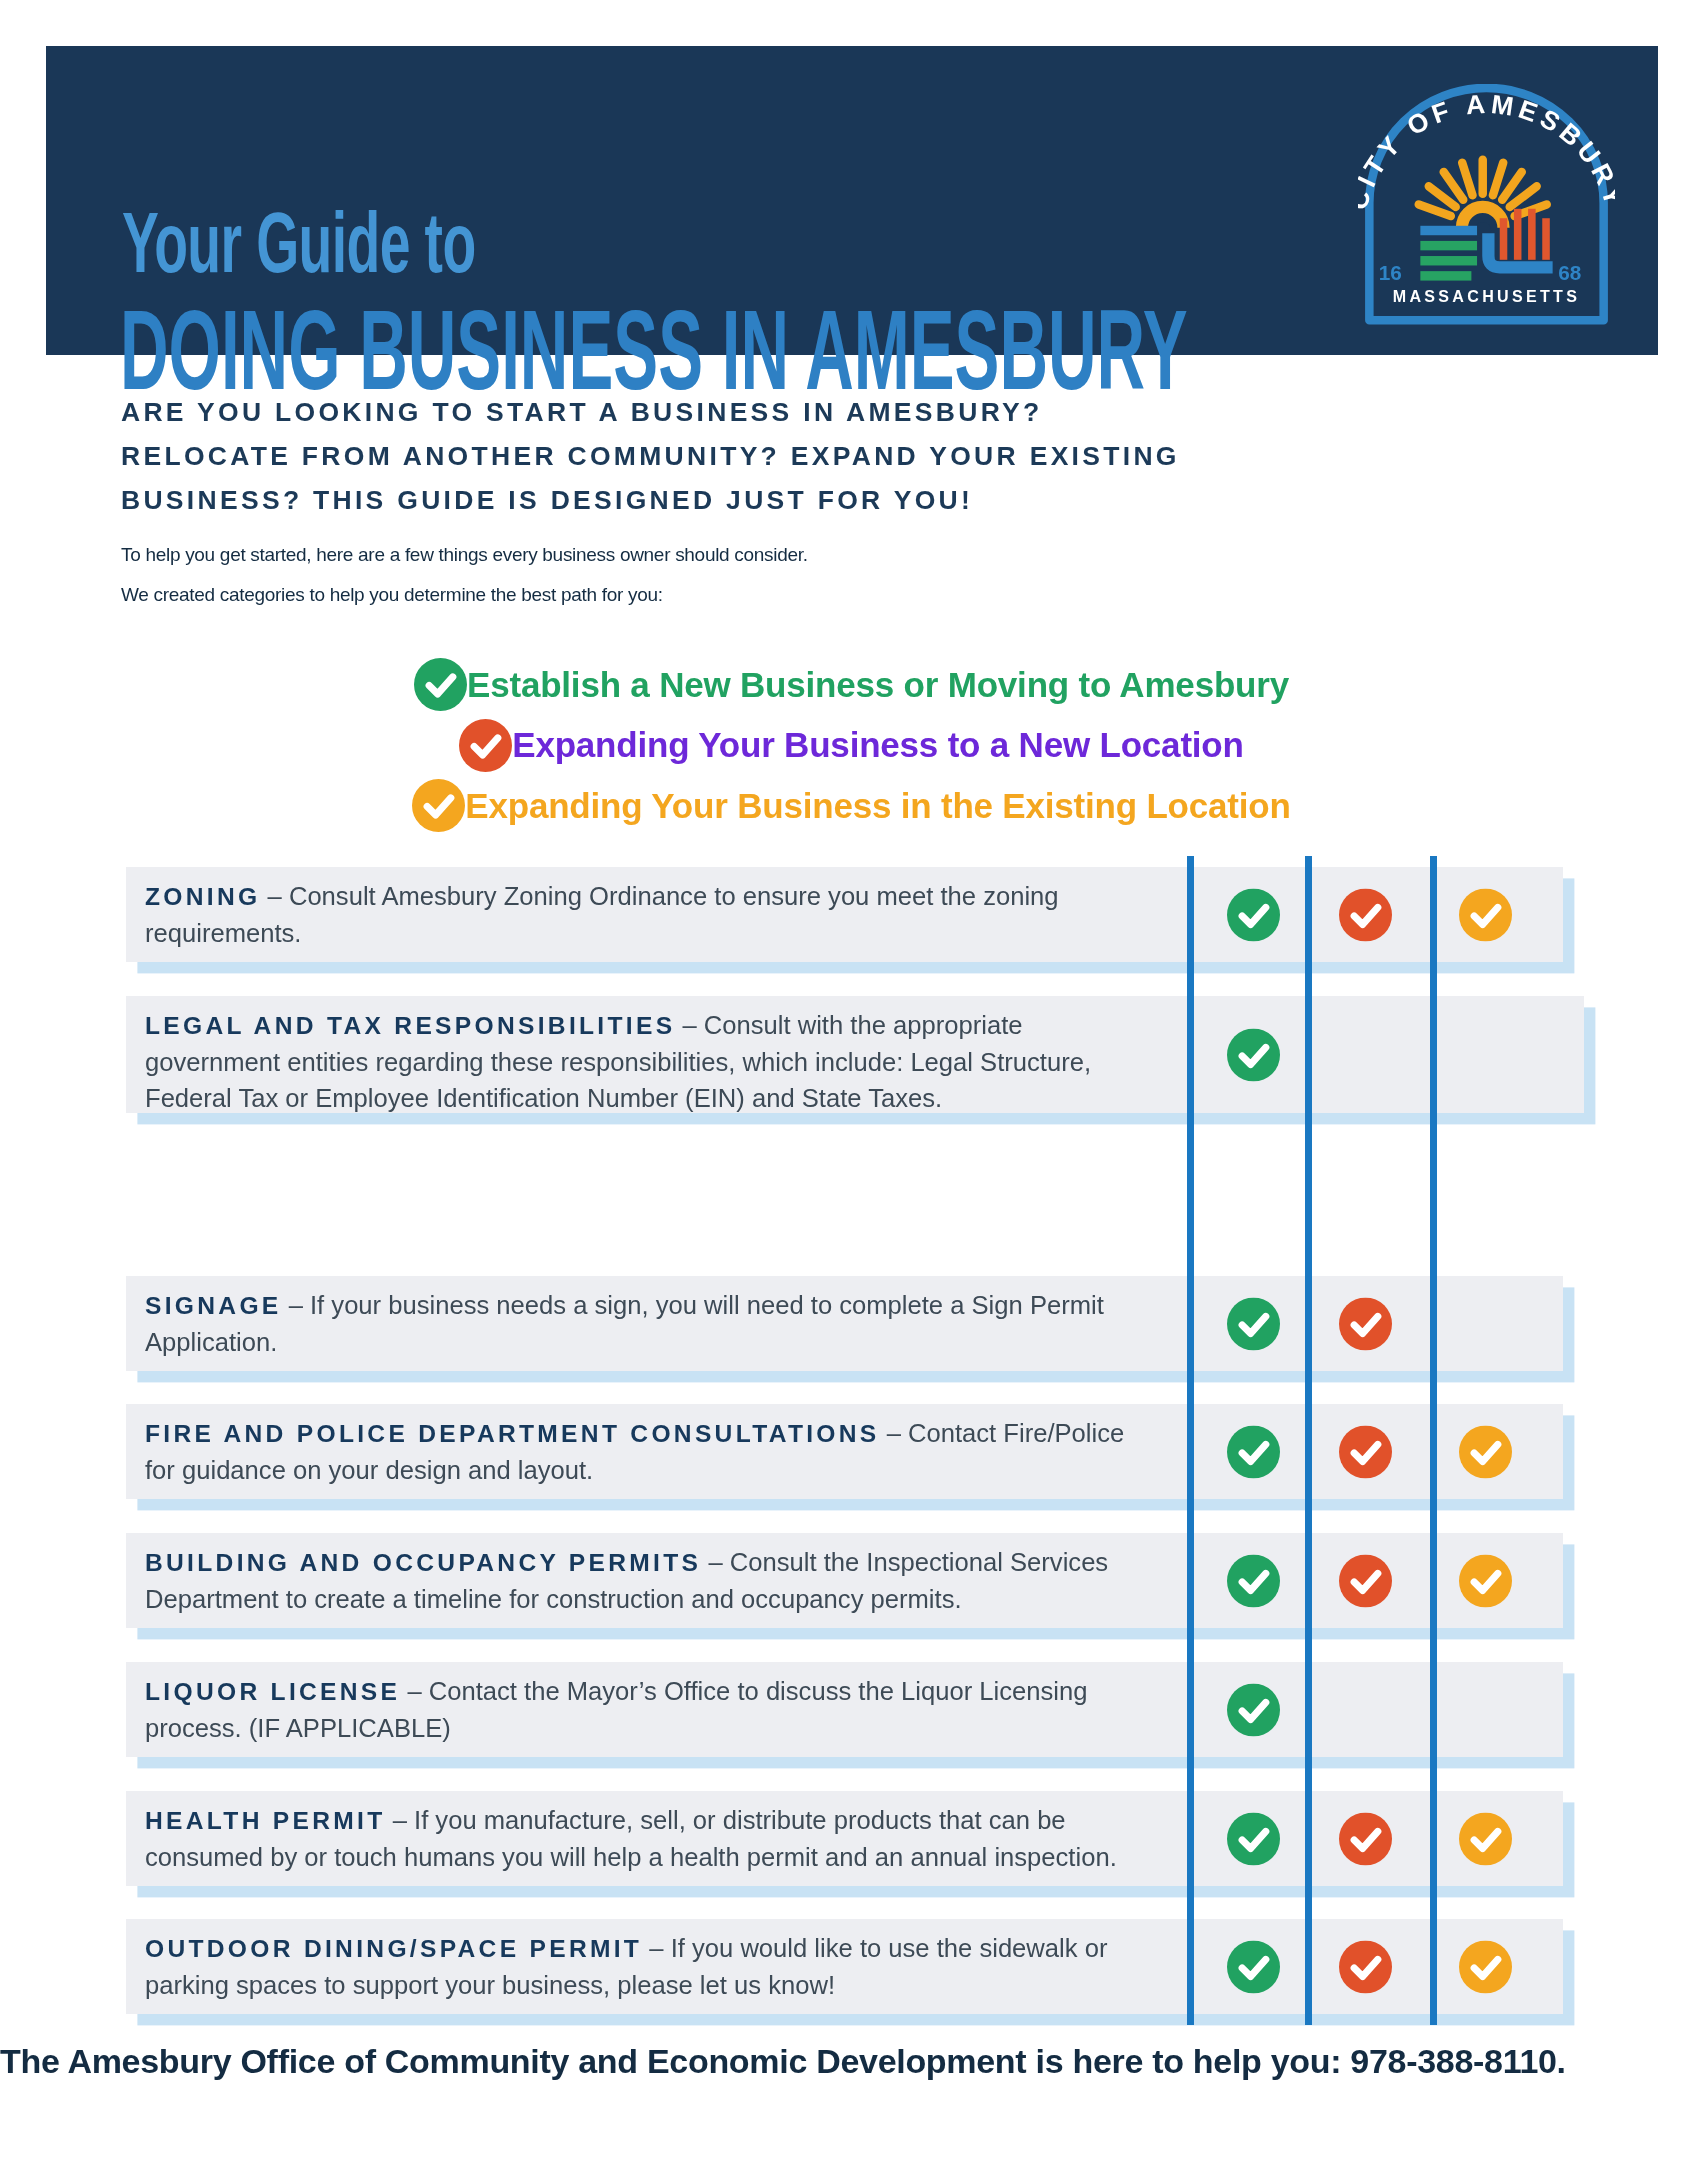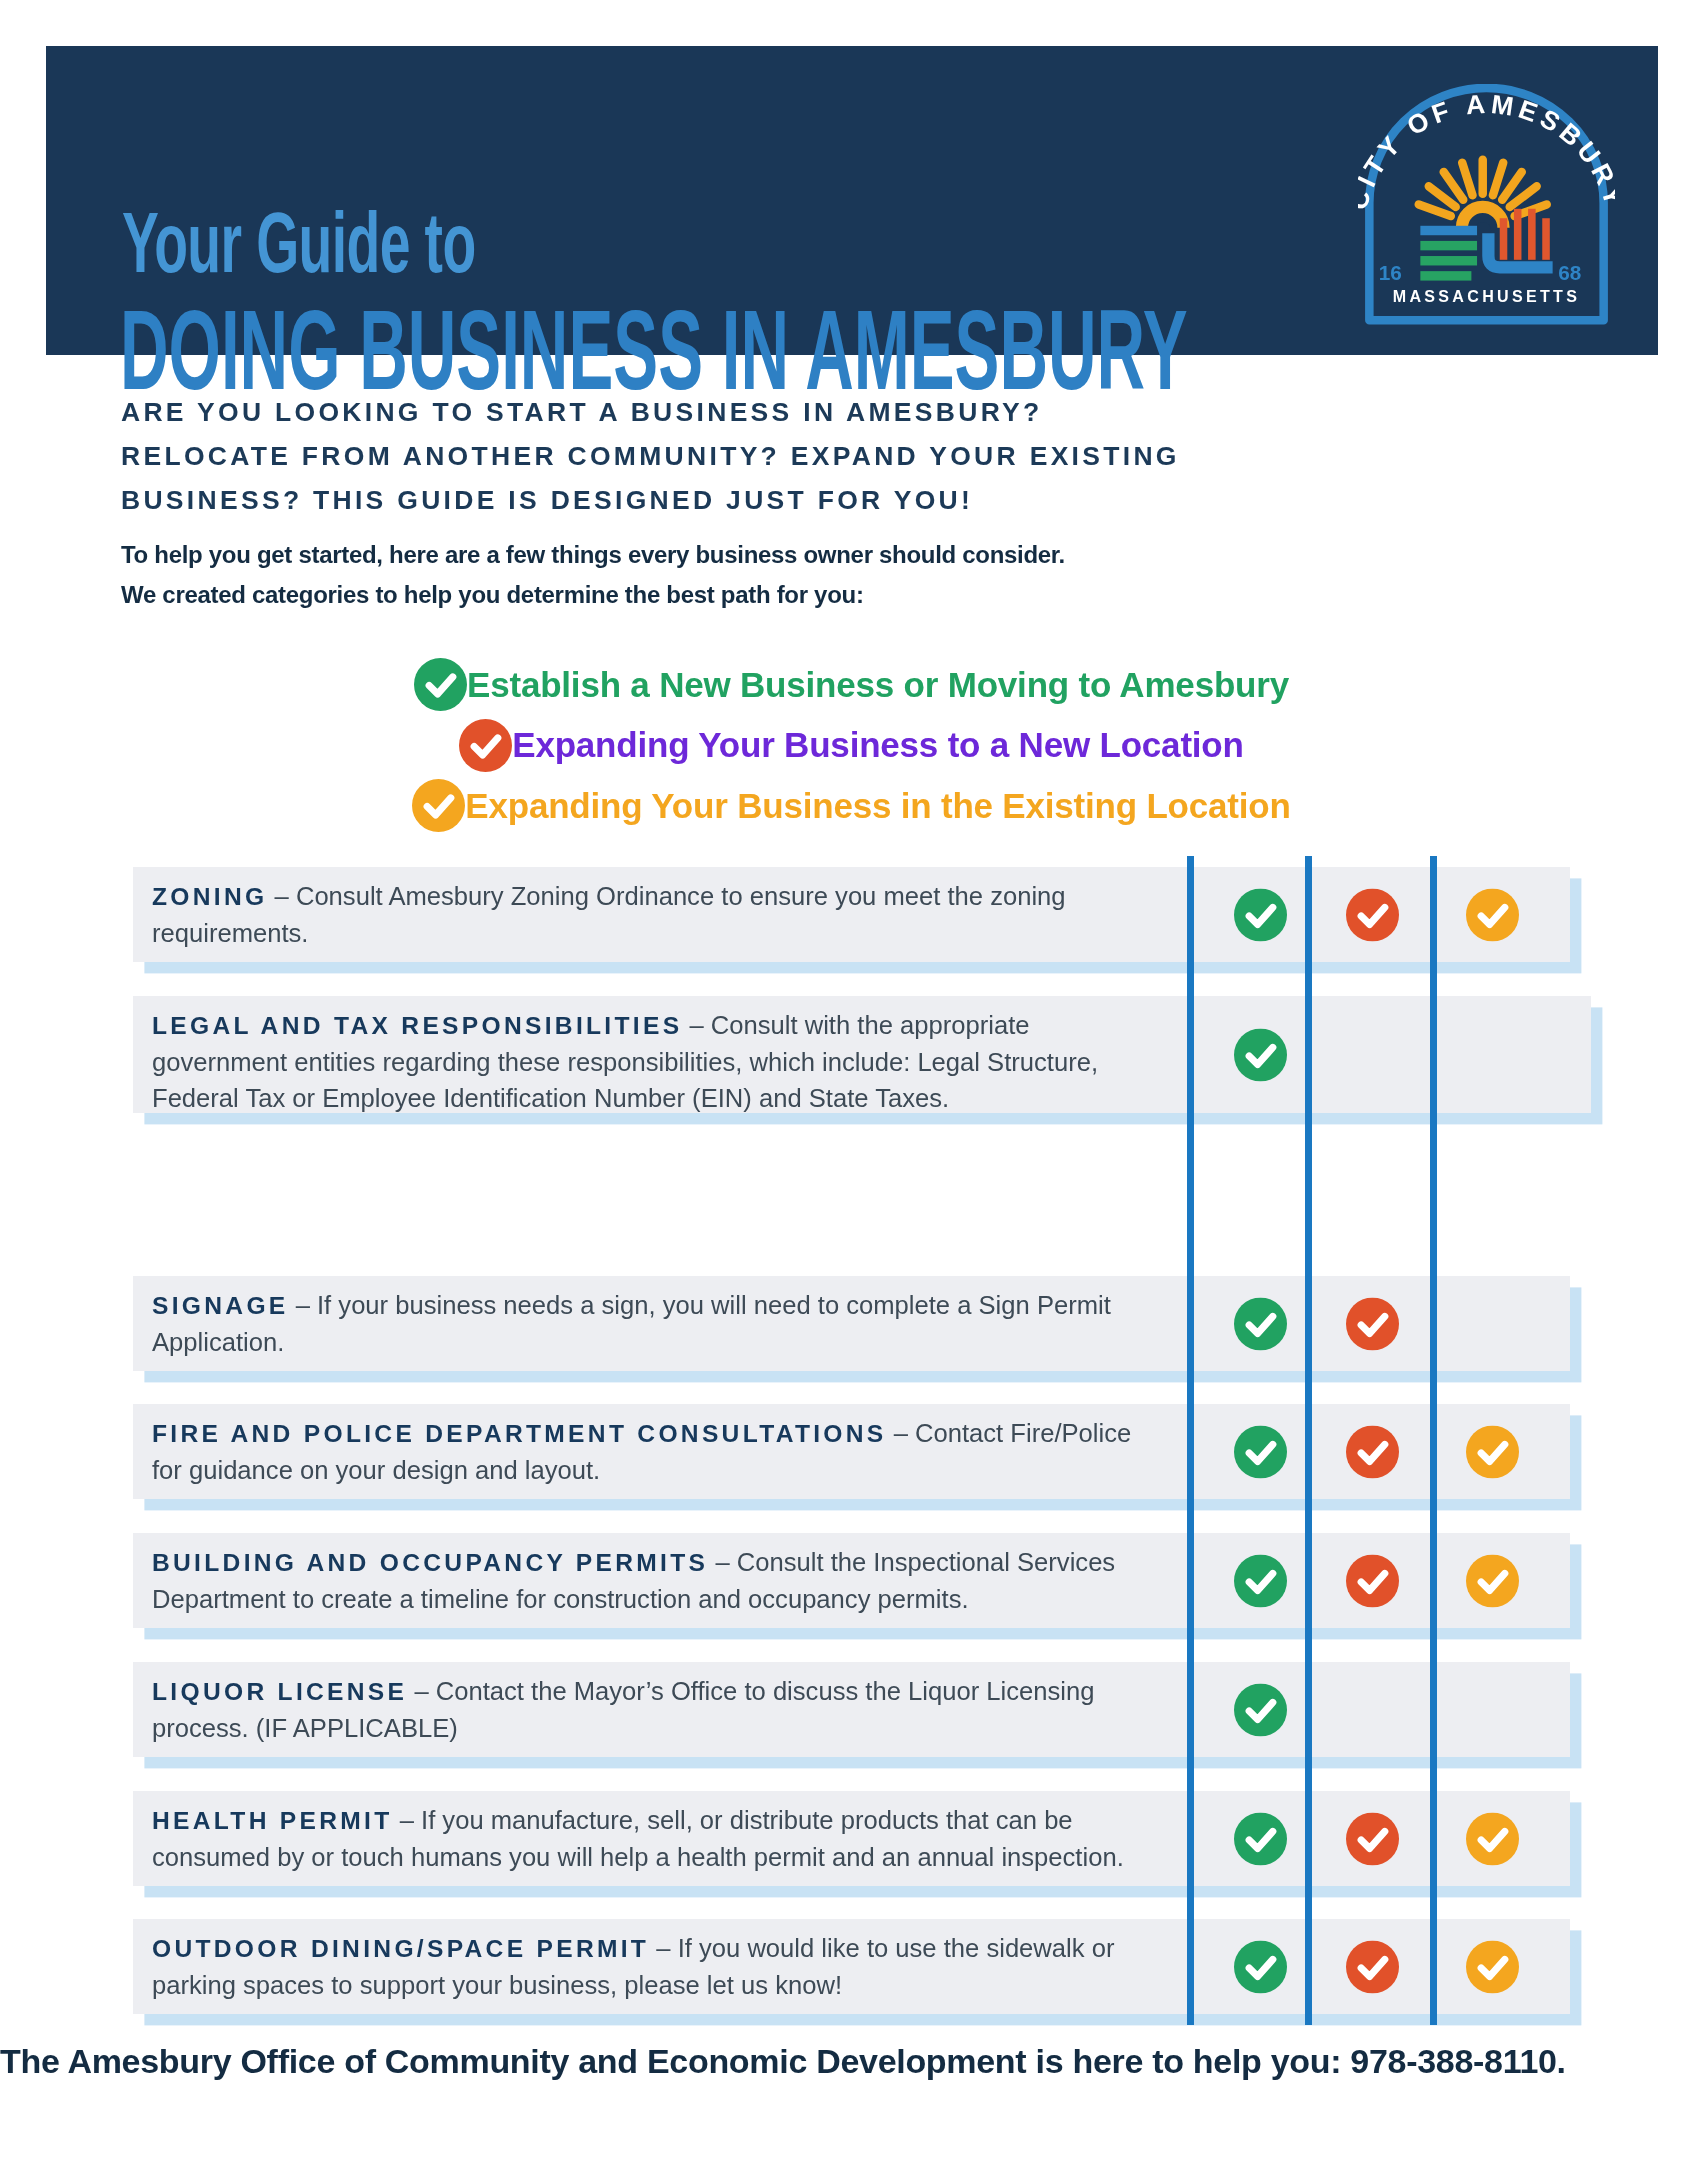--- a/index.html
+++ b/index.html
@@ -20,30 +20,30 @@
     transform:scaleX(0.59);transform-origin:left top;letter-spacing:0px;
   }
   .logo{position:absolute;left:1312px;top:38px;width:257px;height:242px;}
   
   .intro-block{
     position:absolute;left:121px;top:390px;color:var(--intro,#1c3a58);
     font-size:26.5px;font-weight:bold;letter-spacing:3.3px;line-height:44px;white-space:nowrap;
   }
   .consider-block{
     position:absolute;left:121px;top:535px;color:var(--body,#142c42);
-    font-size:24px;font-weight:bold;letter-spacing:-0.3px;line-height:40px;white-space:nowrap;
+    font-size:19px;font-weight:normal;letter-spacing:-0.3px;line-height:40px;white-space:nowrap;
   }
   
   .legend{position:absolute;left:0;top:658px;width:1703px;display:flex;flex-direction:column;align-items:center;gap:7.6px;}
   .legend-item{display:flex;align-items:center;height:53px;font-size:35px;font-weight:bold;letter-spacing:-0.2px;}
   .check{width:53px;height:53px;display:inline-block;flex:0 0 auto;}
   .check svg{display:block;width:53px;height:53px;}
   
   .row{
-    position:absolute;left:133px;width:1437px;background:var(--rowBg,#edeef2);
+    position:absolute;left:126px;width:1437px;background:var(--rowBg,#edeef2);
     box-shadow:11.4px 11.4px 0 var(--shadow,#c8e2f4);z-index:1;
   }
   .row-text{position:absolute;left:19px;top:11.4px;width:1003px;font-size:25.6px;line-height:36px;color:var(--desc,#3d4a56);}
   .row-title{font-weight:bold;color:var(--titleNavy,#17395c);font-size:24.6px;letter-spacing:3.3px;}
   .row-checks{position:absolute;left:0;top:0;width:100%;height:100%;}
   .row-checks .check{position:absolute;top:50%;transform:translateY(-50%);z-index:3;}
   .vline{position:absolute;top:856px;width:6.6px;height:1169px;background:var(--lineBlue,#1a78c2);z-index:2;}
   
   .footer{
     position:absolute;left:0;top:2042px;width:1703px;text-align:left;

